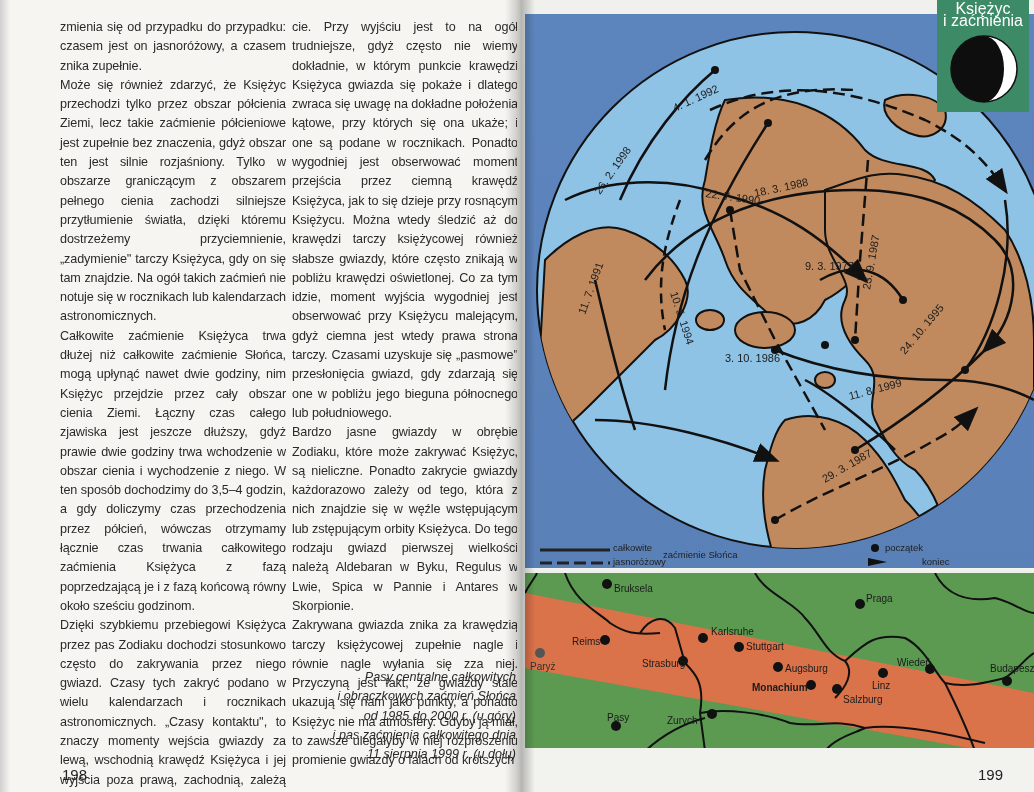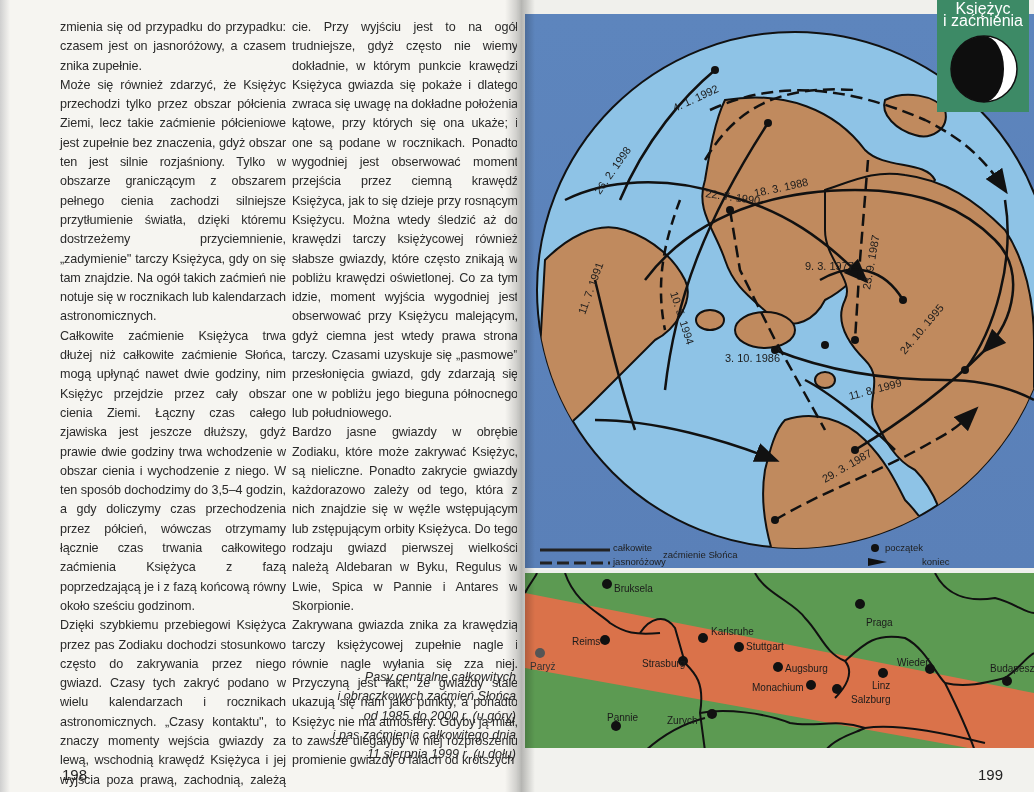--- a/index.html
+++ b/index.html
@@ -165,45 +165,45 @@
       <path d="M410,0 C420,20 440,30 470,25 C490,30 500,40 509,40"></path>
       <path d="M420,110 C440,115 460,110 480,105 C495,95 500,85 509,80"></path>
       <path d="M120,178 C140,160 160,150 180,145"></path>
       <path d="M300,178 C310,165 330,160 340,155"></path>
     </g>
   </svg>
   
   <div class="city-dot" style="left:77px;top:6px;"></div>
   <div class="city" style="left:89px;top:10px;">Bruksela</div>
   <div class="city-dot" style="left:330px;top:26px;"></div>
-  <div class="city" style="left:341px;top:44px;">Praga</div>
+  <div class="city" style="left:341px;top:20px;">Praga</div>
   <div class="city-dot" style="left:75px;top:62px;"></div>
   <div class="city" style="left:47px;top:63px;">Reims</div>
   <div class="city-dot" style="left:173px;top:60px;"></div>
   <div class="city" style="left:186px;top:53px;">Karlsruhe</div>
   <div class="city-dot" style="left:209px;top:69px;"></div>
   <div class="city" style="left:221px;top:68px;">Stuttgart</div>
   <div class="city-dot" style="left:10px;top:75px;background:#555;"></div>
   <div class="city" style="left:5px;top:88px;color:#333;">Paryż</div>
   <div class="city-dot" style="left:153px;top:83px;"></div>
   <div class="city" style="left:117px;top:85px;">Strasburg</div>
   <div class="city-dot" style="left:248px;top:89px;"></div>
   <div class="city" style="left:260px;top:90px;">Augsburg</div>
   <div class="city-dot" style="left:400px;top:91px;"></div>
   <div class="city" style="left:372px;top:84px;">Wiedeń</div>
   <div class="city-dot" style="left:353px;top:95px;"></div>
   <div class="city" style="left:347px;top:107px;text-align:right;">Linz</div>
   <div class="city-dot" style="left:477px;top:103px;"></div>
   <div class="city" style="left:465px;top:90px;">Budapeszt</div>
   <div class="city-dot" style="left:281px;top:107px;"></div>
-  <div class="city" style="left:227px;top:109px;">Monachium</div>
+  <div class="city" style="left:227px;top:109px;font-weight:bold;">Monachium</div>
   <div class="city-dot" style="left:307px;top:111px;"></div>
-  <div class="city" style="left:318px;top:121px;margin-left:8px;">Salzburg</div>
+  <div class="city" style="left:318px;top:121px;">Salzburg</div>
   <div class="city-dot" style="left:86px;top:148px;"></div>
-  <div class="city" style="left:82px;top:139px;">Pannie</div>
+  <div class="city" style="left:82px;top:139px;">Pasy</div>
   <div class="city-dot" style="left:182px;top:136px;"></div>
   <div class="city" style="left:142px;top:142px;">Zurych</div>
 </div>
 
 <div class="whitebar"></div>
 <div class="page-num pn-right">199</div>
 
 <div class="gutter"></div>
 
 </body></html>

